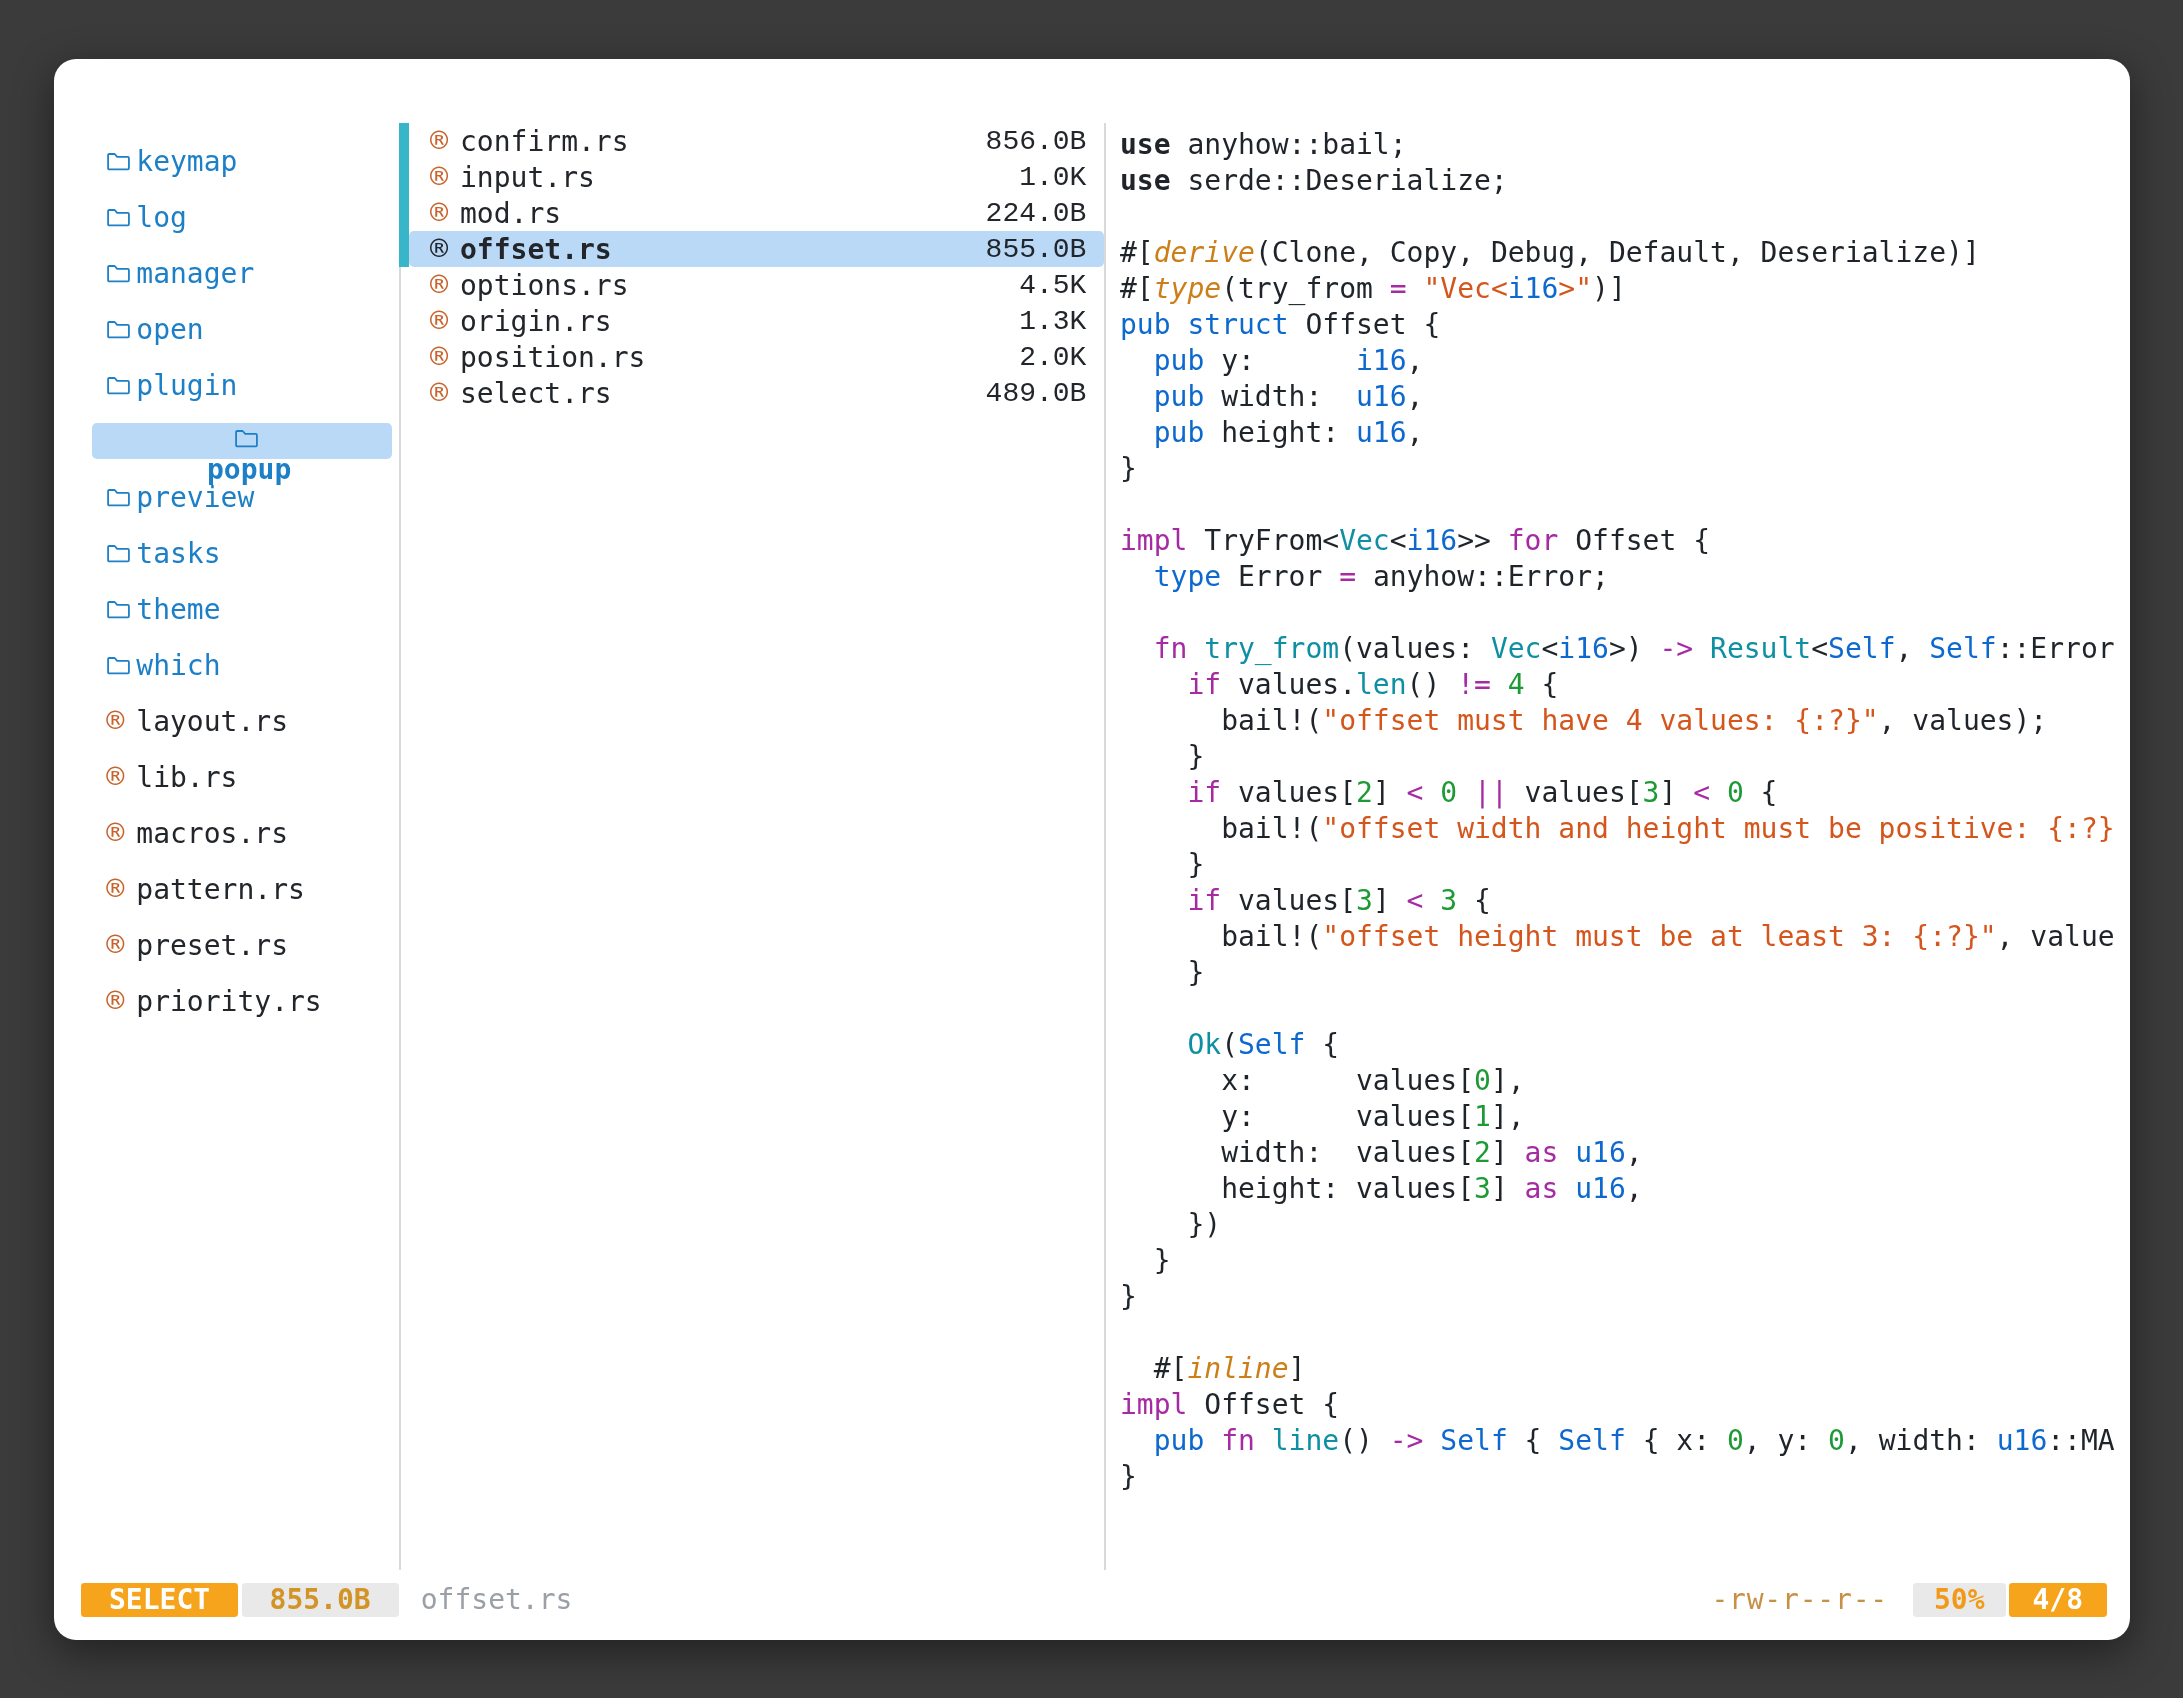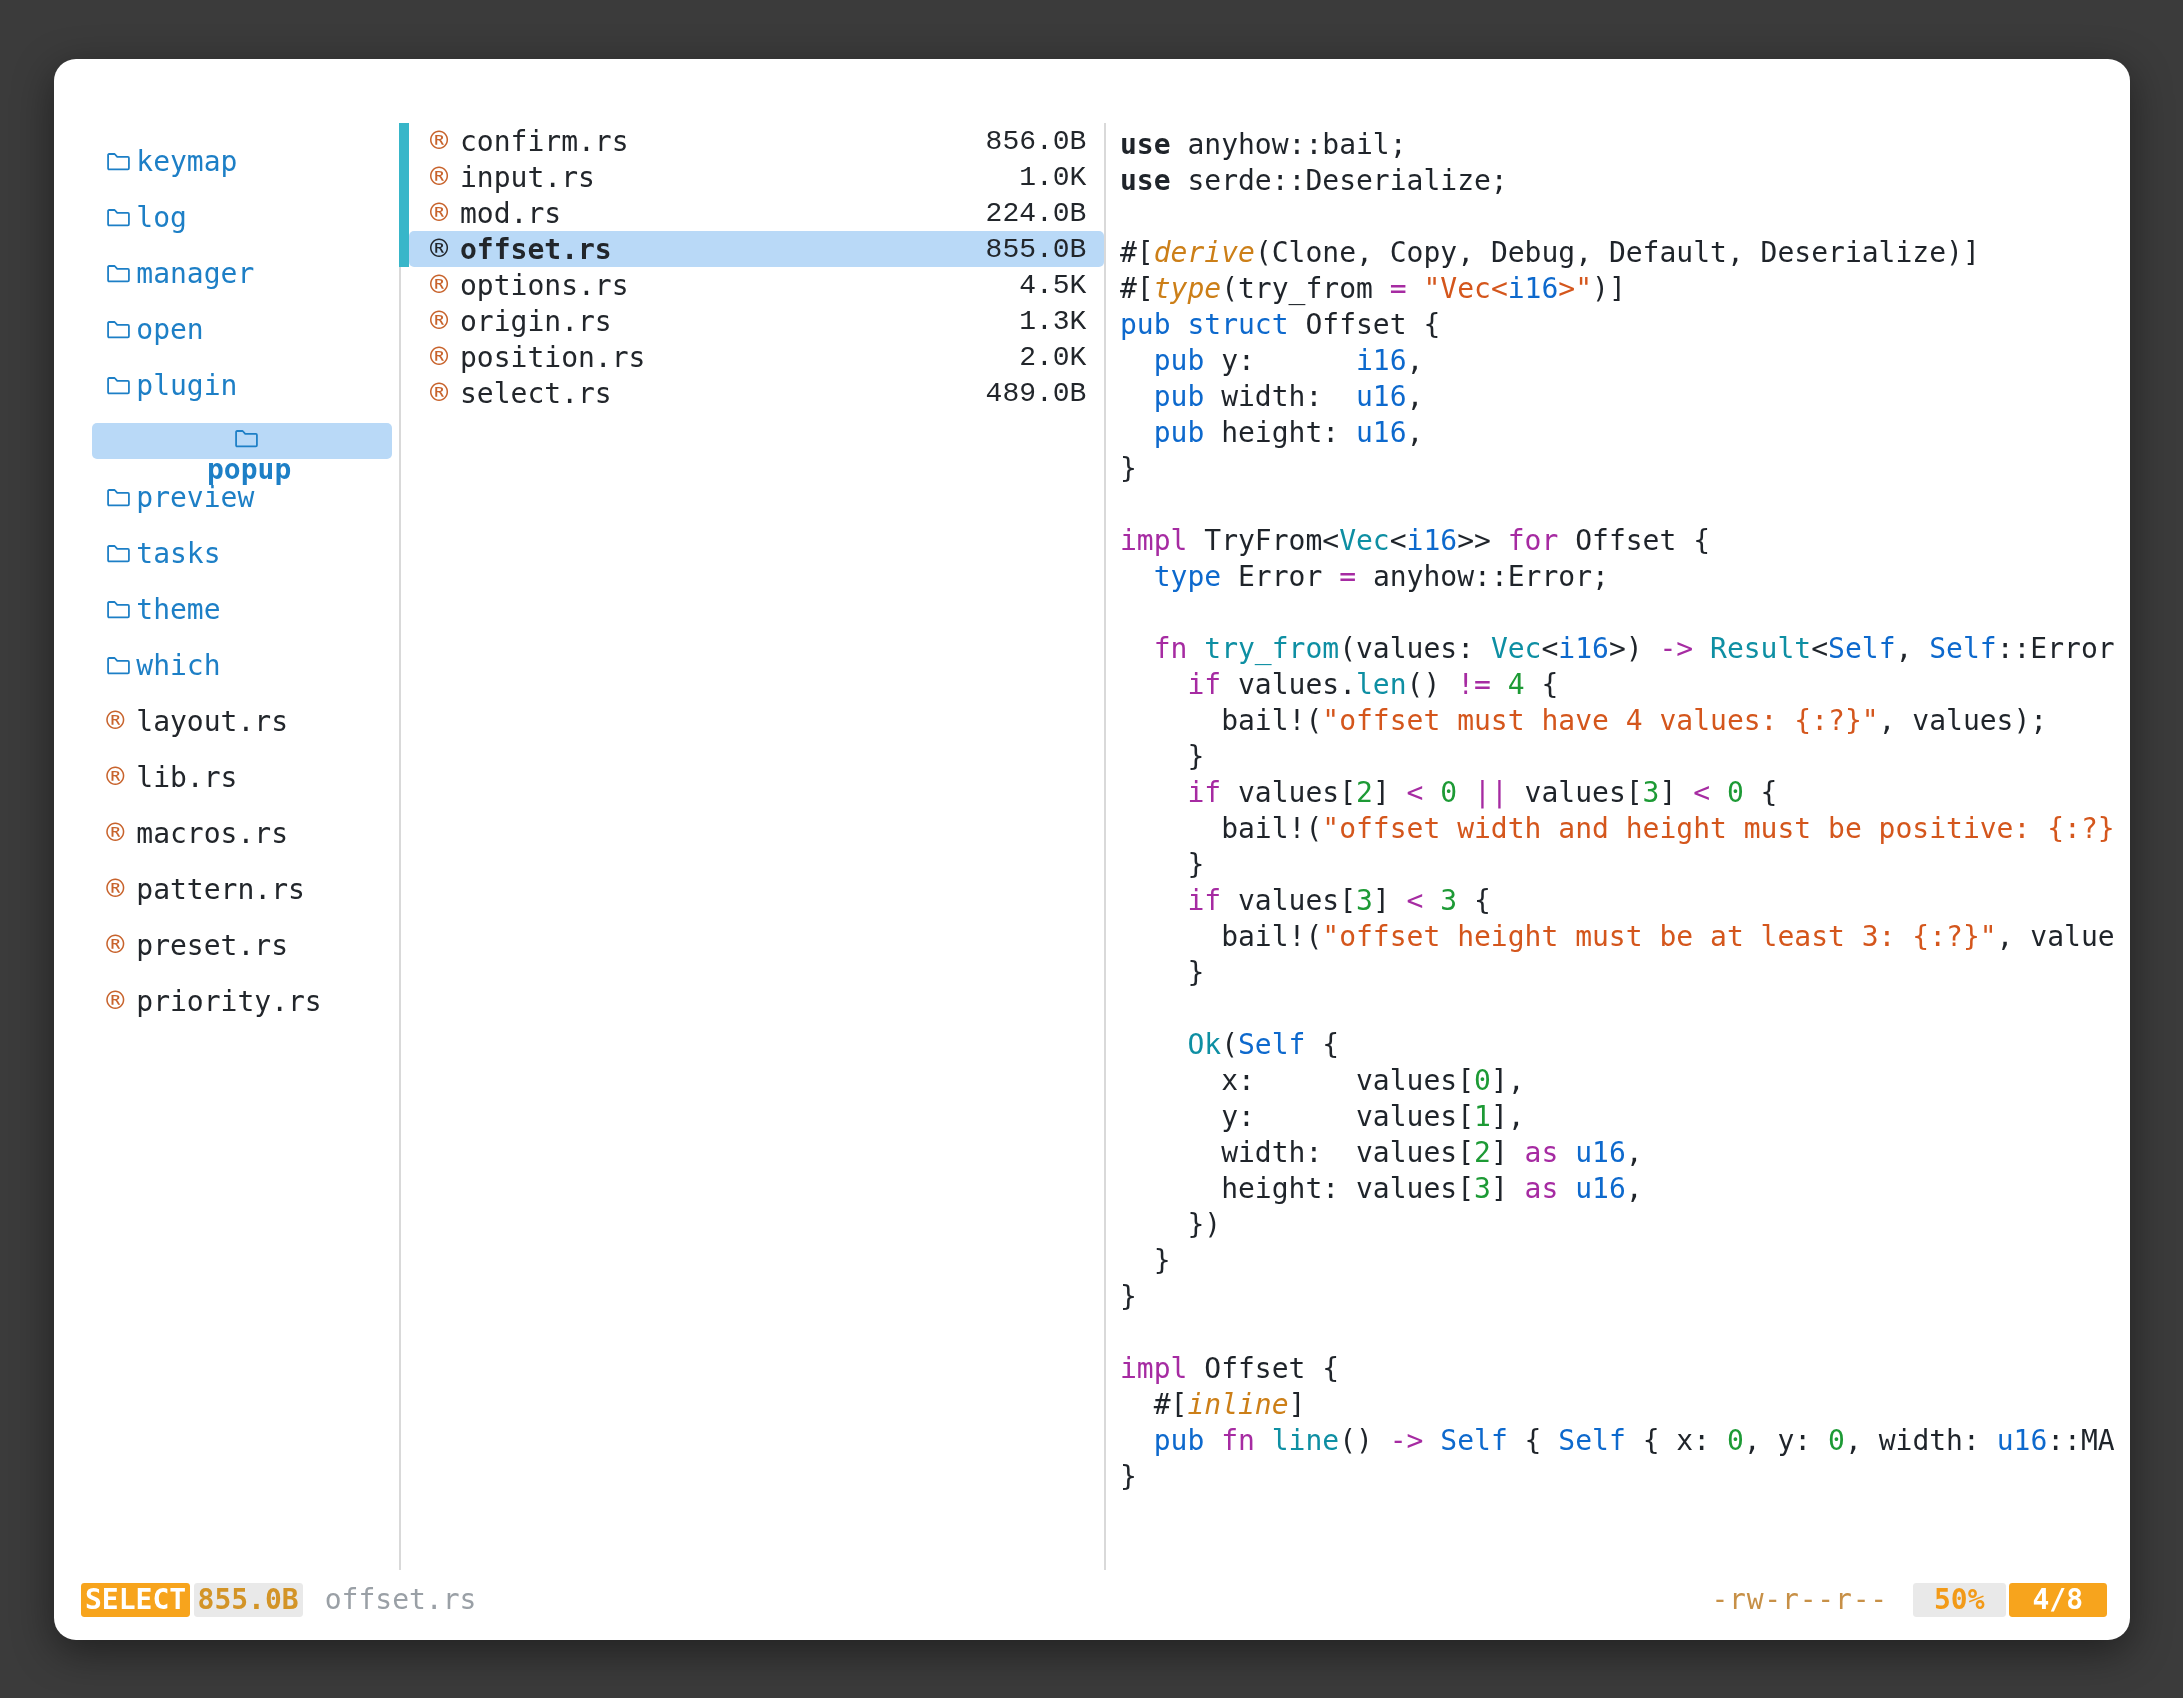--- a/index.html
+++ b/index.html
@@ -51,21 +51,21 @@
   .tok-kb{color:var(--tok_kw_blue,#0d69cd);}
   .tok-ty{color:var(--tok_kw_blue,#0d69cd);margin-top:46px;}
   .tok-kp{color:var(--tok_kw_purple,#a62ba2);}
   .tok-fn{color:var(--tok_fn_teal,#0e8fa3);}
   .tok-st{color:var(--tok_string,#d4561c);}
   .tok-nu{color:var(--tok_number,#1d9a35);}
   .tok-at{color:var(--tok_attr,#cc7f18);font-style:italic;}
 
   
   .statusbar{position:absolute;left:27px;right:23.5px;bottom:23.5px;height:34px;display:flex;align-items:center;font-size:28px;}
-  .badge{height:34px;line-height:34px;padding:0 4px;border-radius:3.4px;font-weight:bold;white-space:pre;}
+  .badge{height:34px;line-height:34px;padding:0 28px;border-radius:3.4px;font-weight:bold;white-space:pre;}
   .badge.mode{background:var(--accent_orange,#f7a41d);color:#ffffff;}
   .badge.size{background:var(--badge_gray,#e9e9e9);color:var(--size_amber,#d39427);margin-left:3.4px;}
   .sb-filename{margin-left:22px;color:var(--muted_gray,#9aa0a6);}
   .sb-spacer{flex:1;}
   .perm{color:var(--perm_orange,#c79047);margin-right:25px;letter-spacing:0.8px;}
   .badge.pct{background:var(--badge_gray,#e9e9e9);color:var(--percent_orange,#f29a18);padding:0 21px;}
   .badge.pos{background:var(--accent_orange,#f7a41d);color:#ffffff;margin-left:3.4px;padding:0 23.5px;}
 </style>
 </head>
 <body>
@@ -284,22 +284,22 @@
       <div class="cline"></div>
       <div class="cline"><span class="tok-d">    </span><span class="tok-fn">Ok</span><span class="tok-d">(</span><span class="tok-ty">Self</span><span class="tok-d"> {</span></div>
       <div class="cline"><span class="tok-d">      x:      values[</span><span class="tok-nu">0</span><span class="tok-d">],</span></div>
       <div class="cline"><span class="tok-d">      y:      values[</span><span class="tok-nu">1</span><span class="tok-d">],</span></div>
       <div class="cline"><span class="tok-d">      width:  values[</span><span class="tok-nu">2</span><span class="tok-d">] </span><span class="tok-kp">as</span><span class="tok-d"> </span><span class="tok-ty">u16</span><span class="tok-d">,</span></div>
       <div class="cline"><span class="tok-d">      height: values[</span><span class="tok-nu">3</span><span class="tok-d">] </span><span class="tok-kp">as</span><span class="tok-d"> </span><span class="tok-ty">u16</span><span class="tok-d">,</span></div>
       <div class="cline"><span class="tok-d">    })</span></div>
       <div class="cline"><span class="tok-d">  }</span></div>
       <div class="cline"><span class="tok-d">}</span></div>
       <div class="cline"></div>
+      <div class="cline"><span class="tok-d">  #[</span><span class="tok-at">inline</span><span class="tok-d">]</span></div>
       <div class="cline"><span class="tok-kp">impl</span><span class="tok-d"> Offset {</span></div>
-      <div class="cline"><span class="tok-d">  #[</span><span class="tok-at">inline</span><span class="tok-d">]</span></div>
       <div class="cline"><span class="tok-d">  </span><span class="tok-kb">pub</span><span class="tok-d"> </span><span class="tok-kp">fn</span><span class="tok-d"> </span><span class="tok-fn">line</span><span class="tok-d">() </span><span class="tok-kp">-&gt;</span><span class="tok-d"> </span><span class="tok-ty">Self</span><span class="tok-d"> { </span><span class="tok-ty">Self</span><span class="tok-d"> { x: </span><span class="tok-nu">0</span><span class="tok-d">, y: </span><span class="tok-nu">0</span><span class="tok-d">, width: </span><span class="tok-ty">u16</span><span class="tok-d">::MA</span></div>
       <div class="cline"><span class="tok-d">}</span></div>
     </div>
 
   <div class="statusbar">
     <span class="badge mode">SELECT</span>
     <span class="badge size">855.0B</span>
     <span class="sb-filename">offset.rs</span>
     <span class="sb-spacer"></span>
     <span class="perm">-rw-r--r--</span>

